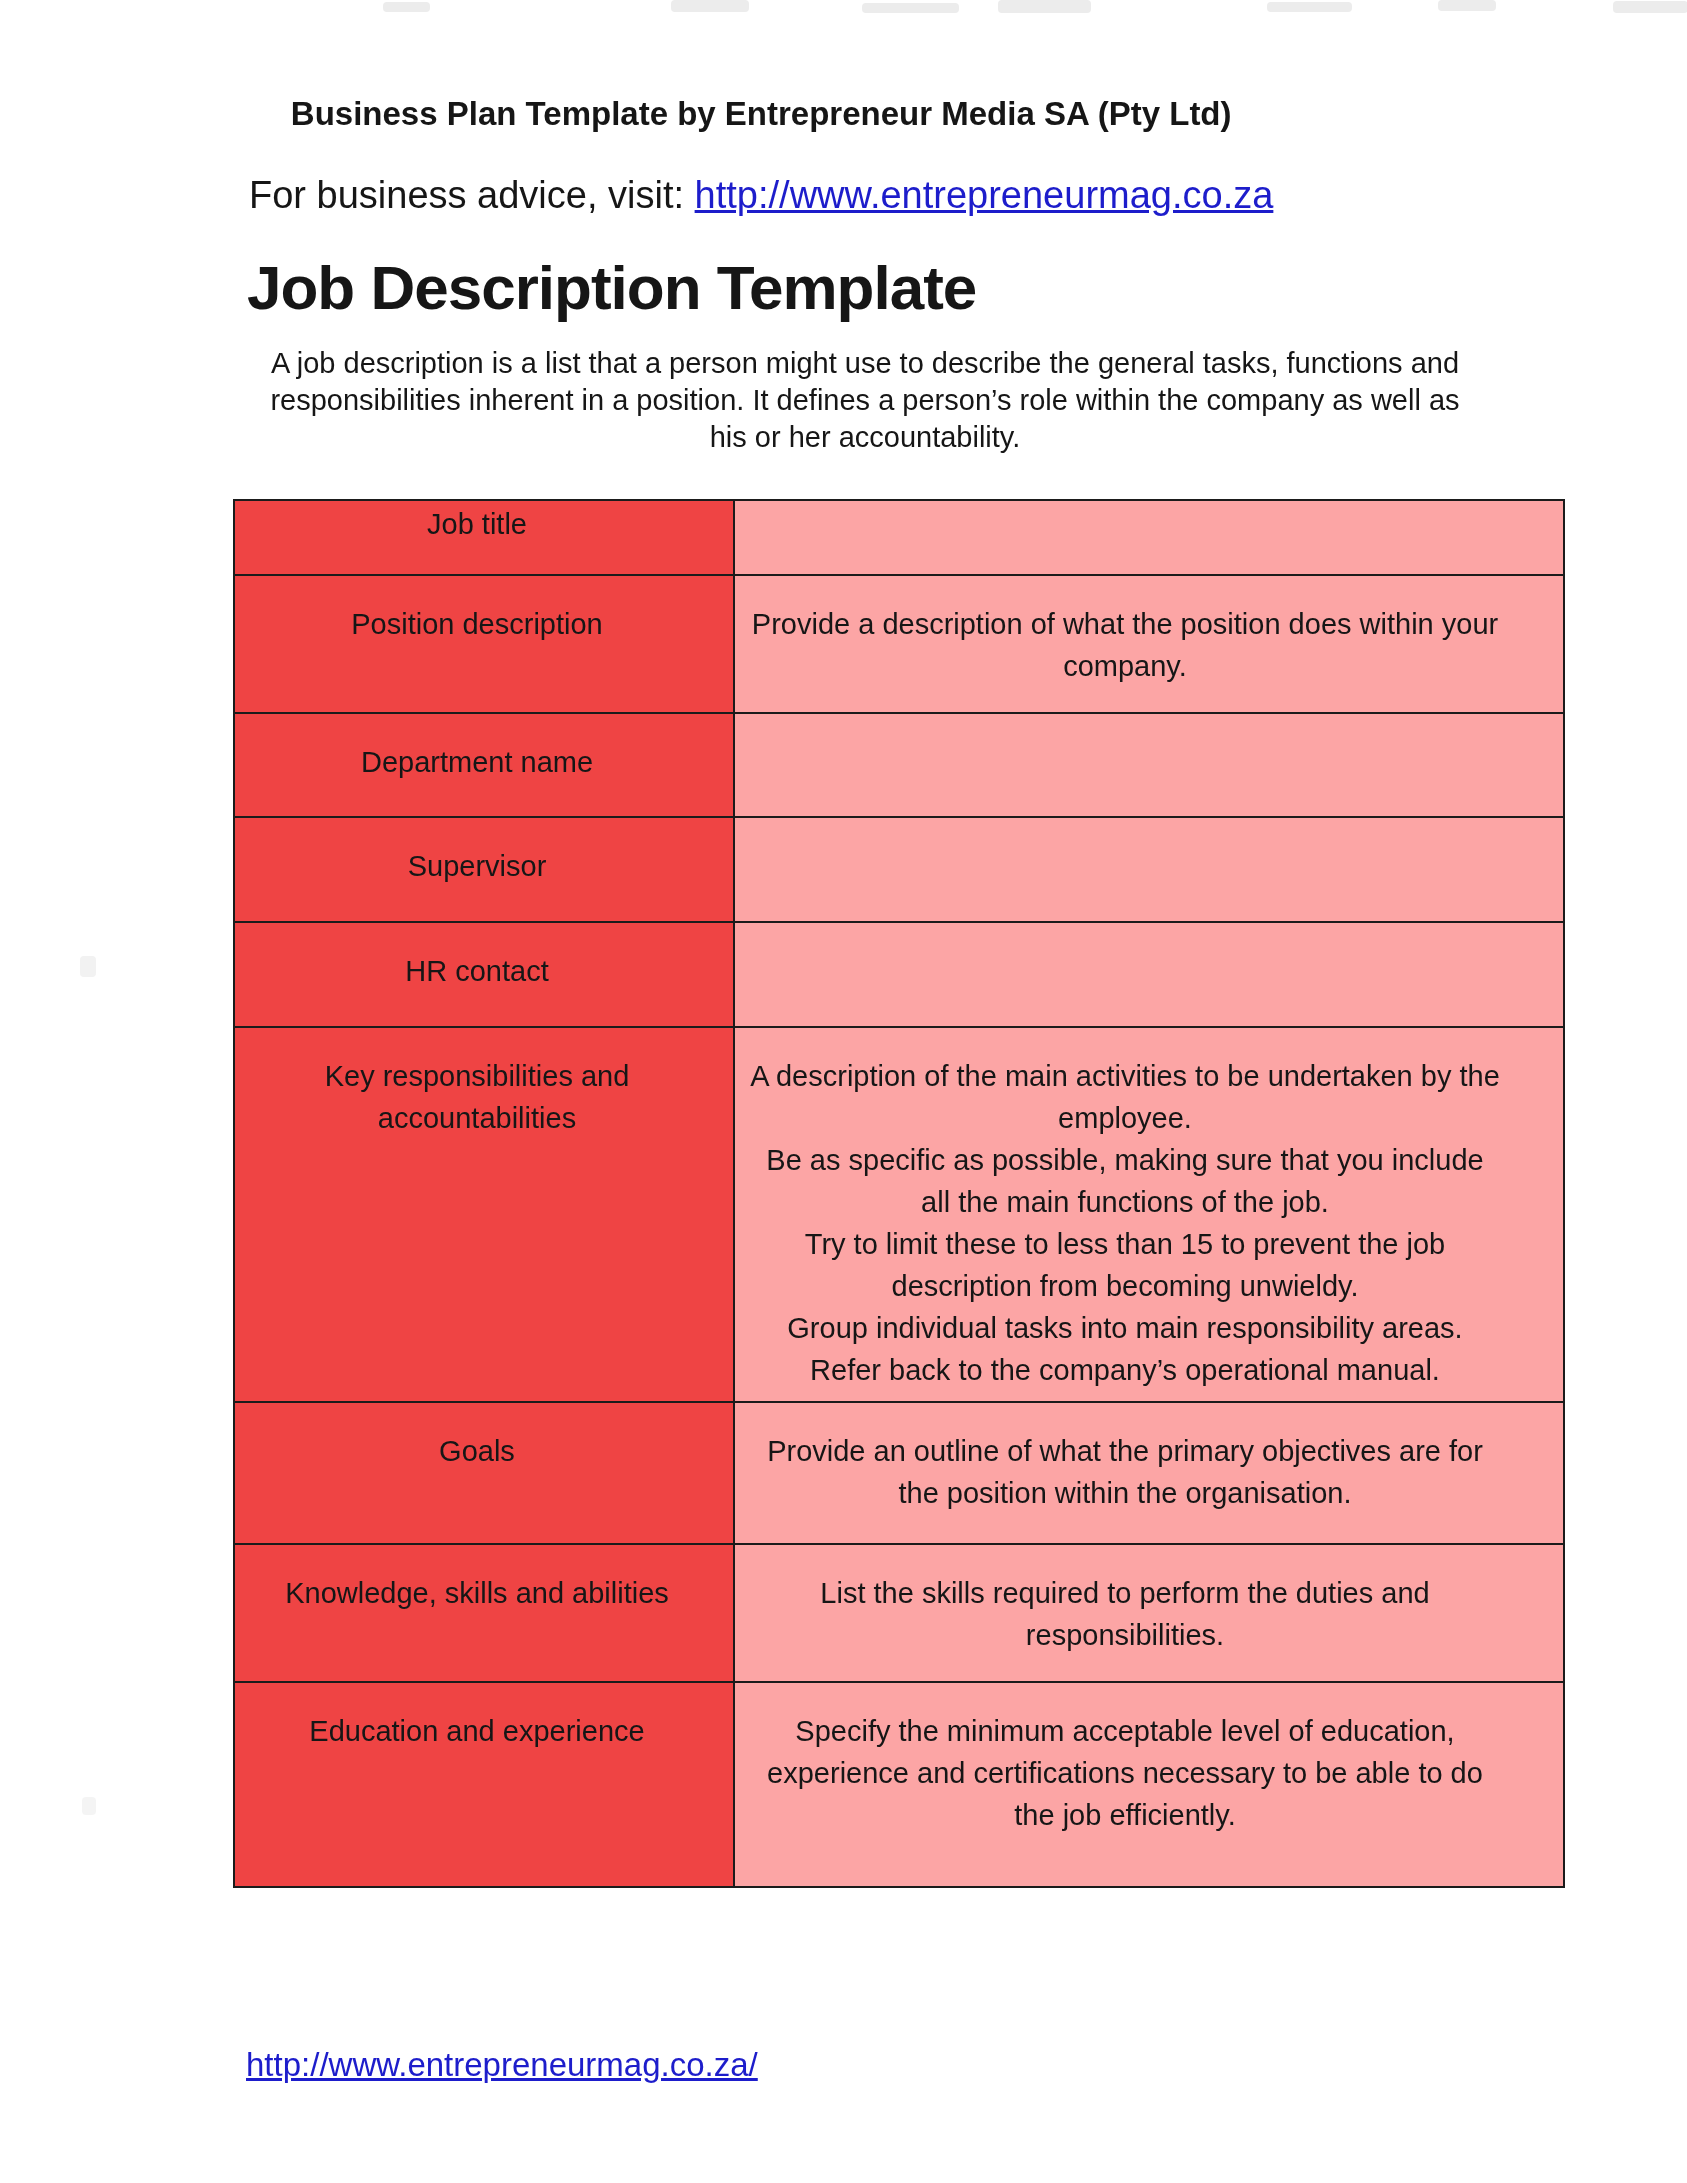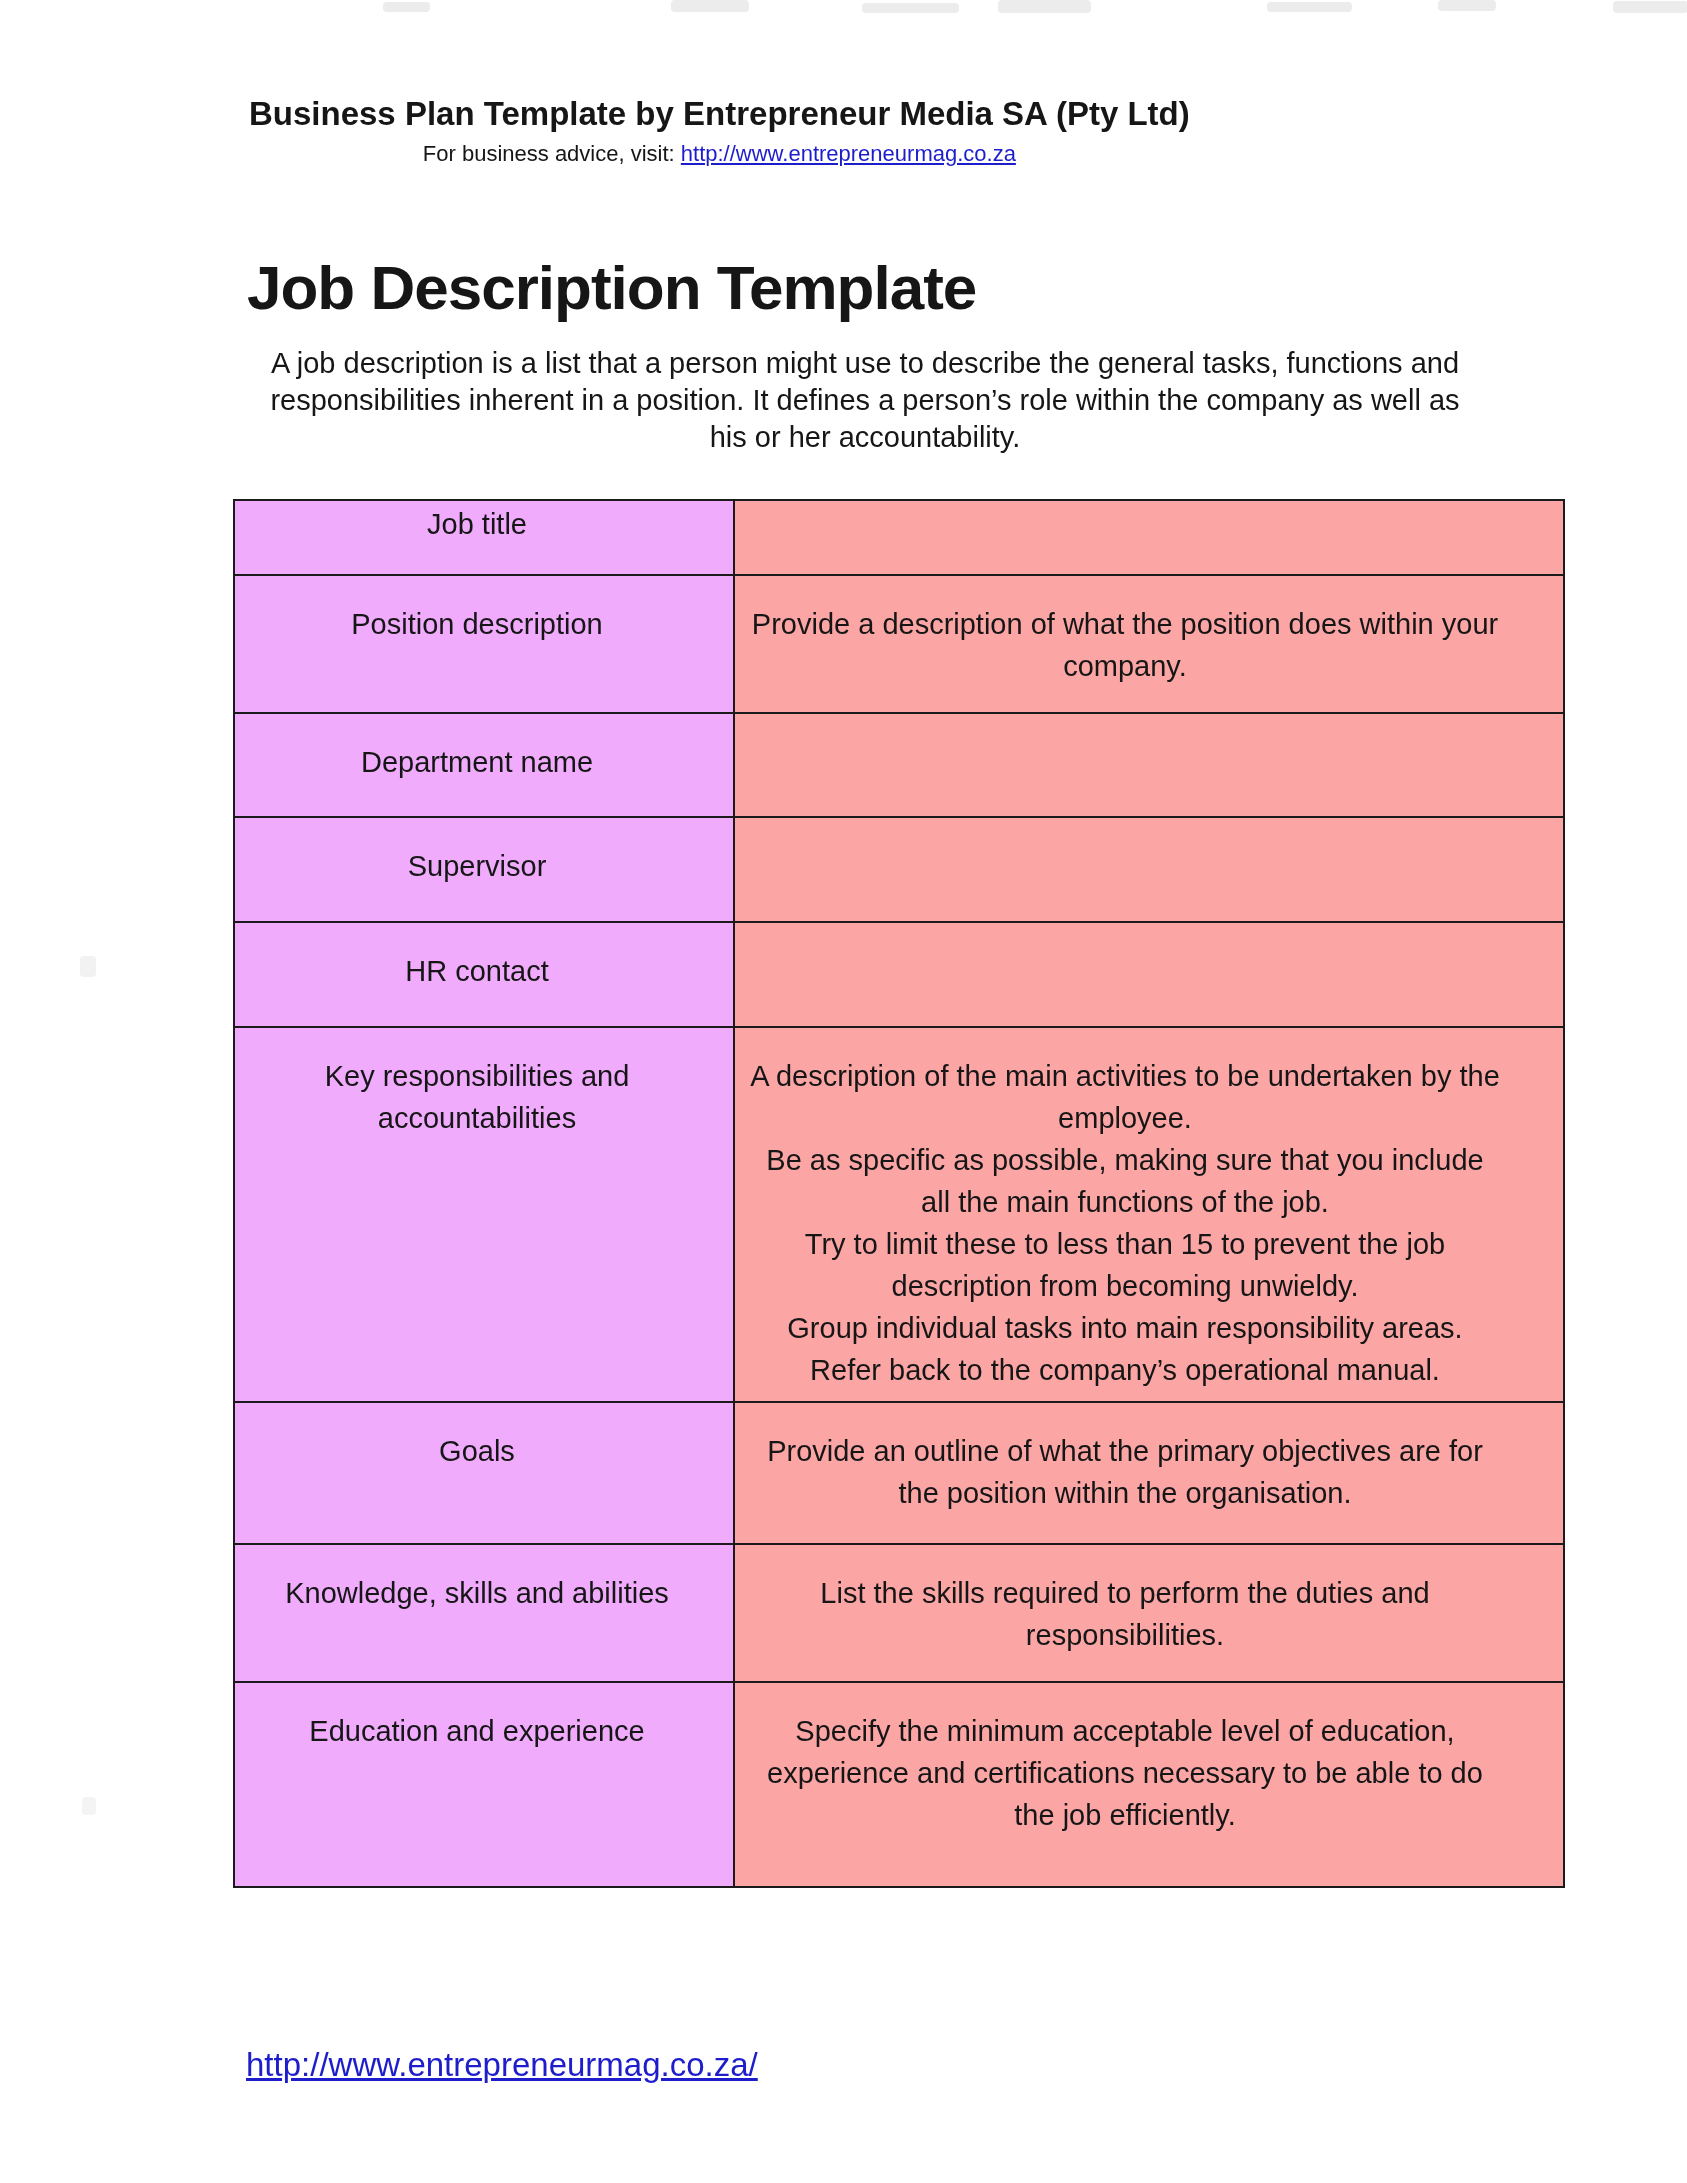--- a/index.html
+++ b/index.html
@@ -10,21 +10,21 @@
     font-family:"Liberation Sans", sans-serif;
     color:#161616;
     overflow:hidden;
     text-align:center;
   }
   
   .artifact{position:absolute;background:#e6e6e6;border-radius:3.9px;opacity:.75;}
 
   .doc-header{position:absolute;left:249px;top:93px;}
   .doc-header .h-title{font-size:33px;font-weight:bold;line-height:41px;white-space:nowrap;}
-  .doc-header .h-sub{font-size:22px;line-height:39px;white-space:nowrap;}
+  .doc-header .h-sub{font-size:38px;line-height:39px;white-space:nowrap;margin-top:42px;}
   a.doclink{color:#1D1DCB;text-decoration:underline;cursor:pointer;}
 
   .main-title{
     position:absolute;left:247px;top:250px;
     font-size:62px;font-weight:bold;line-height:76px;
     letter-spacing:-1px;white-space:nowrap;
   }
   .intro{
     position:absolute;left:249px;top:345px;width:1232px;
     font-size:29px;line-height:37px;
@@ -37,21 +37,21 @@
     table-layout:fixed;
   }
   table.jd td{
     border:2.9px solid #1B1B1B;
     vertical-align:top;
     font-size:29px;
     line-height:42px;
   }
   td.lbl{
     width:453px;
-    background:#f0abfc;
+    background:#ef4444;
     padding:27px 29px 9.7px 15.5px;
   }
   td.val{
     background:#fca5a5;
     padding:27px 63px 9.7px 15.5px;
     white-space:pre-line;
   }
   tr.first td{padding-top:1.9px;}
 
   .doc-footer{

